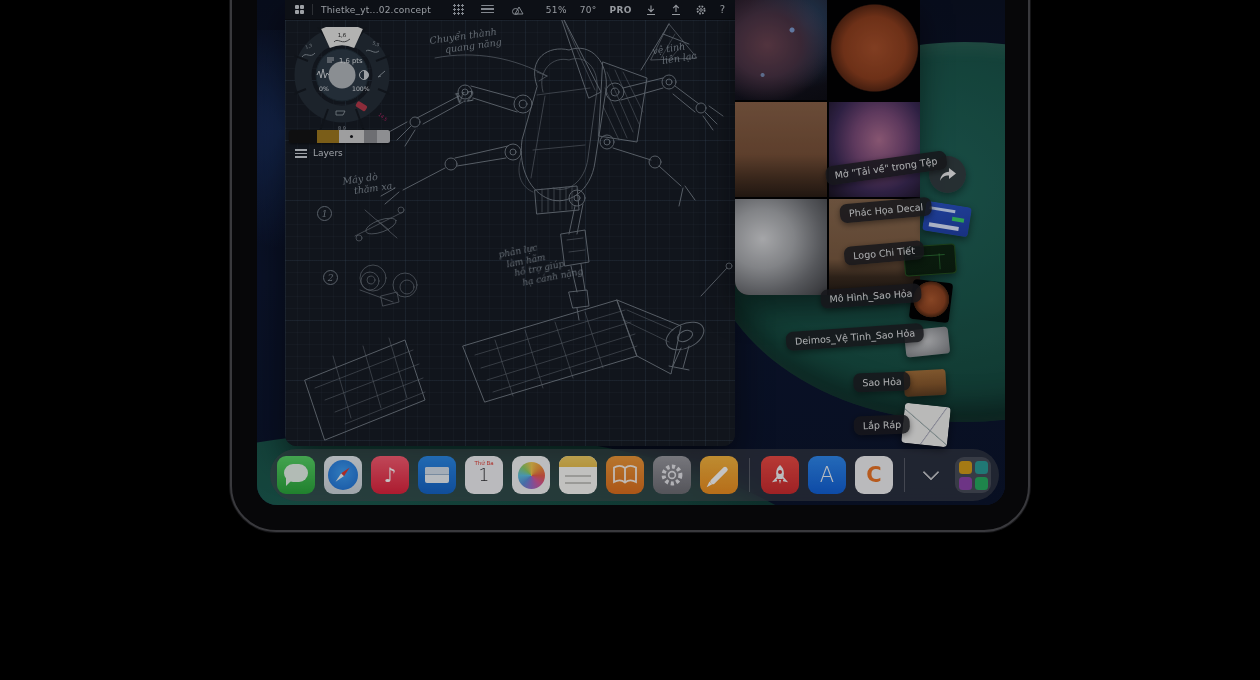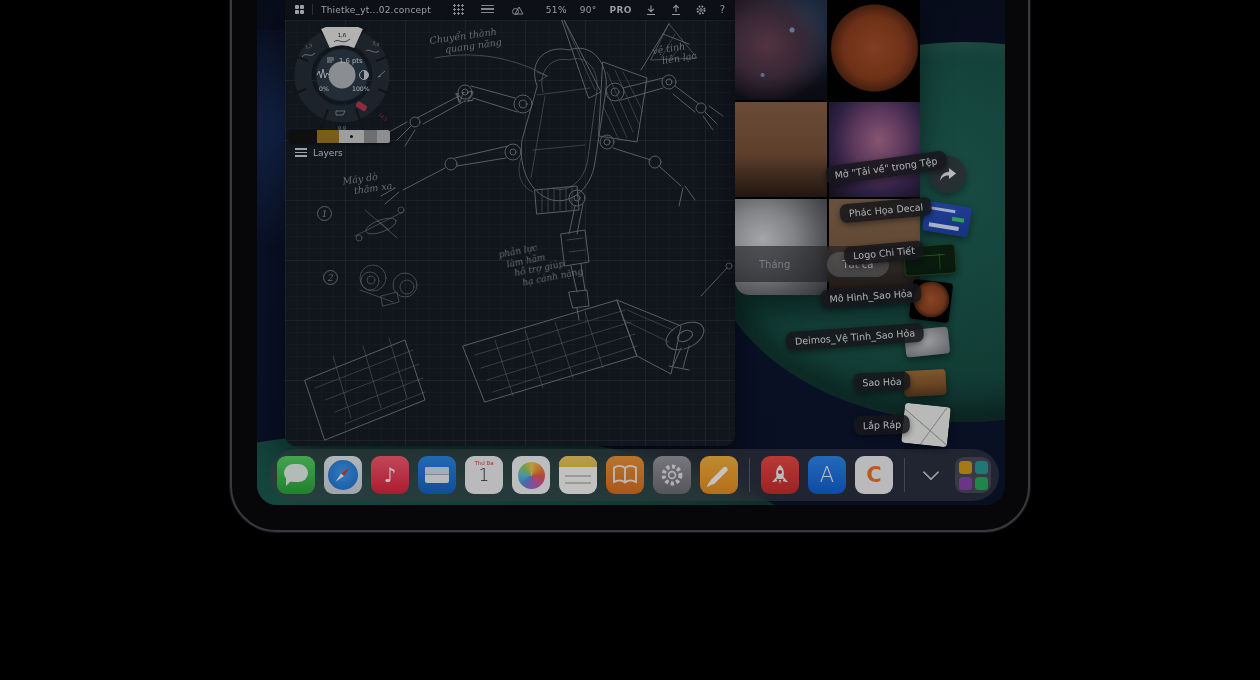--- a/index.html
+++ b/index.html
@@ -61,21 +61,21 @@
   .num-circle { position:absolute; width:15px; height:15px; border:1px solid #8b96a0; border-radius:50%;
                 color:#97a2ab; font-size:9px; display:flex; align-items:center; justify-content:center;
                 font-family:"DejaVu Serif", serif; font-style:italic; opacity:.8; }
 
   .wheel { position:absolute; left:9px; top:27px; width:96px; height:108px; }
   .swatchbar { position:absolute; left:4px; top:130px; width:101px; height:13px; display:flex;
                border-radius:2.5px; overflow:hidden; box-shadow:0 1px 3px rgba(0,0,0,.5); }
   .sw { height:100%; position:relative; }
   .sw-dot::after { content:""; position:absolute; left:50%; top:50%; width:3px; height:3px; margin:-1.5px;
                    background:#15161a; border-radius:50%; }
-  .layers-row { position:absolute; left:10px; top:148px; display:flex; align-items:flex-start; gap:6px; }
+  .layers-row { position:absolute; left:10px; top:148px; display:flex; align-items:center; gap:6px; }
   .layers-ico { width:12px; height:9px;
                 background:repeating-linear-gradient(180deg,#cfd4d9 0 1.6px, transparent 1.6px 3.7px); }
   .layers-lbl { color:#d0d5da; font-size:9px; }
 
   
   .photos-win { position:absolute; left:478px; top:0; width:185px; height:295px; background:#000;
                 border-radius:0 0 14px 14px; overflow:hidden; box-shadow:0 14px 30px rgba(0,0,0,.5); }
   .ph-grid { position:absolute; inset:0; display:grid; grid-template-columns:1fr 1fr;
              grid-template-rows:100px 95px 100px; gap:2px; }
   .tile { width:100%; height:100%; }
@@ -197,21 +197,21 @@
         <span class="tb-lines" style="margin-left:9px;"></span>
         <span class="tb-ico" style="margin-left:9px;">
           <svg width="13" height="12" viewBox="0 0 13 12">
               <path d="M4,10 L8,3 L12,10 Z" fill="none" stroke="#aab1b8" stroke-width="1"></path>
               <circle cx="4.5" cy="7.5" r="3" fill="none" stroke="#aab1b8" stroke-width="1"></circle>
             </svg>
         </span>
         <span class="tb-sp"></span>
         <div class="tb-right">
           <span class="tb-txt">51%</span>
-          <span class="tb-txt">90°</span>
+          <span class="tb-txt">70°</span>
           <span class="tb-txt" style="font-weight:bold;">PRO</span>
           <span class="tb-ico">
             <svg width="12" height="12" viewBox="0 0 12 12" stroke="#c4c9cf" stroke-width="1.1" fill="none">
                 <path d="M6,1.5 V7 M3.2,4.8 L6,7.6 L8.8,4.8 M2,10.5 H10"></path>
               </svg>
           </span>
           <span class="tb-ico">
             <svg width="12" height="12" viewBox="0 0 12 12" stroke="#c4c9cf" stroke-width="1.1" fill="none">
                 <path d="M6,8 V1.8 M3.2,4.2 L6,1.4 L8.8,4.2 M2,10.5 H10"></path>
               </svg>
@@ -395,24 +395,20 @@
 
     <div class="photos-win">
       <div class="ph-grid">
         <div class="tile t-horsehead"></div>
         <div class="tile t-mars"></div>
         <div class="tile t-marsland"></div>
         <div class="tile t-orion"></div>
         <div class="tile t-voyager"></div>
         <div class="tile t-rover"></div>
       </div>
-      <div class="ph-scrim">
-        <span class="seg-month">Tháng</span>
-        <span class="seg-all">Tất cả</span>
-      </div>
     </div>
 
     <div class="drag-layer">
       <div class="share-fab">
         <svg width="18" height="16" viewBox="0 0 18 16">
           <path d="M10,1 L17,6.5 L10,12 V8.5 C5,8.5 2.5,10.5 1,14 C1.5,8.5 5,5 10,4.8 Z" fill="#f2f3f4"></path>
         </svg>
       </div>
 
       <div class="dthumb th-decal" style="left:690px; top:219px; transform:translate(-50%,-50%) rotate(9deg);"></div>

